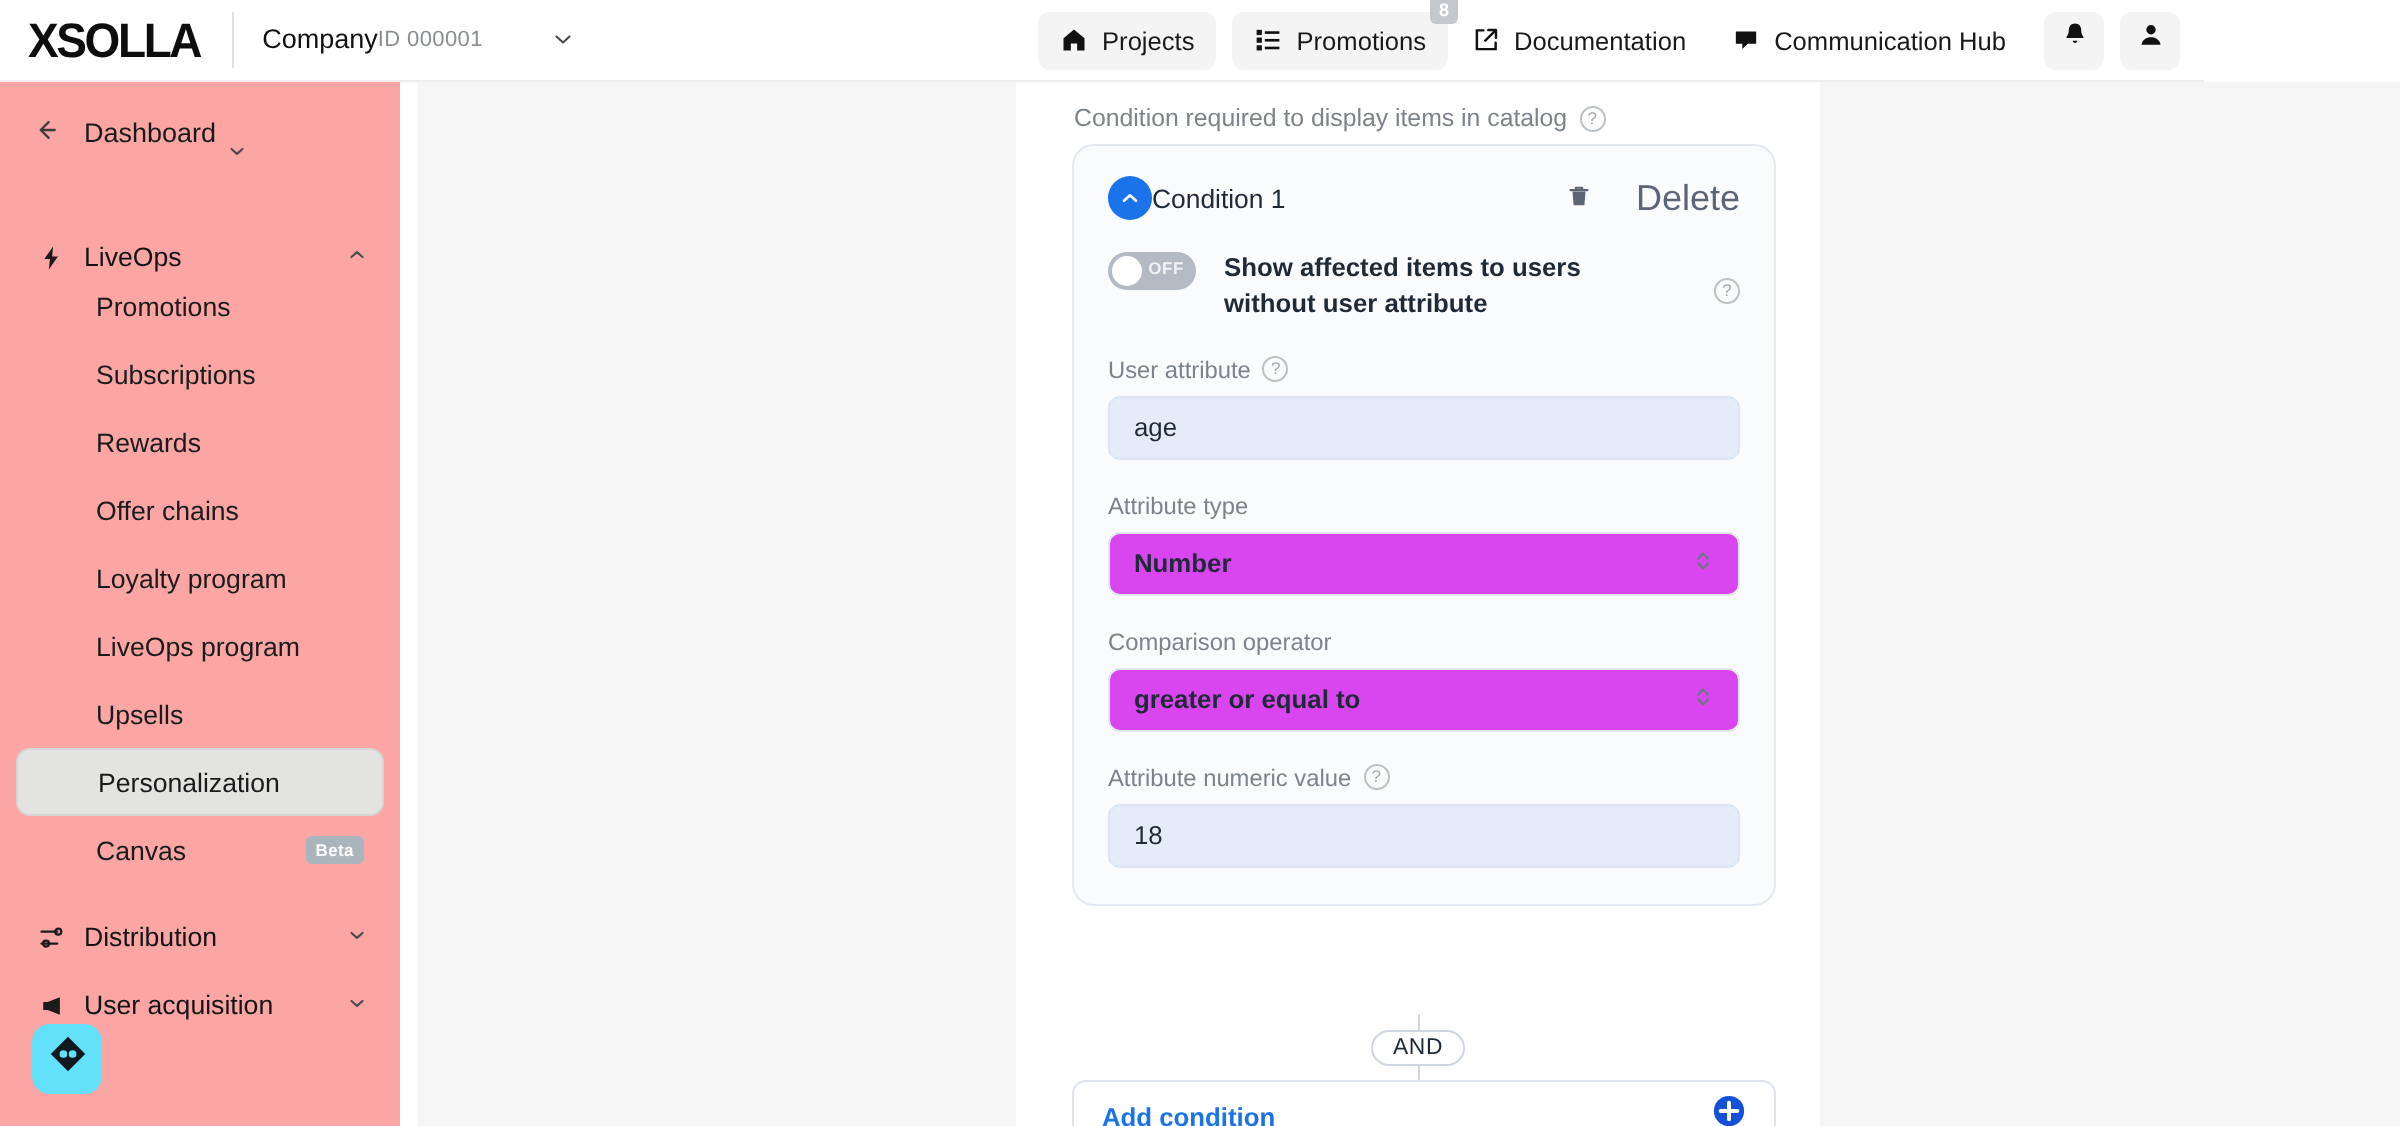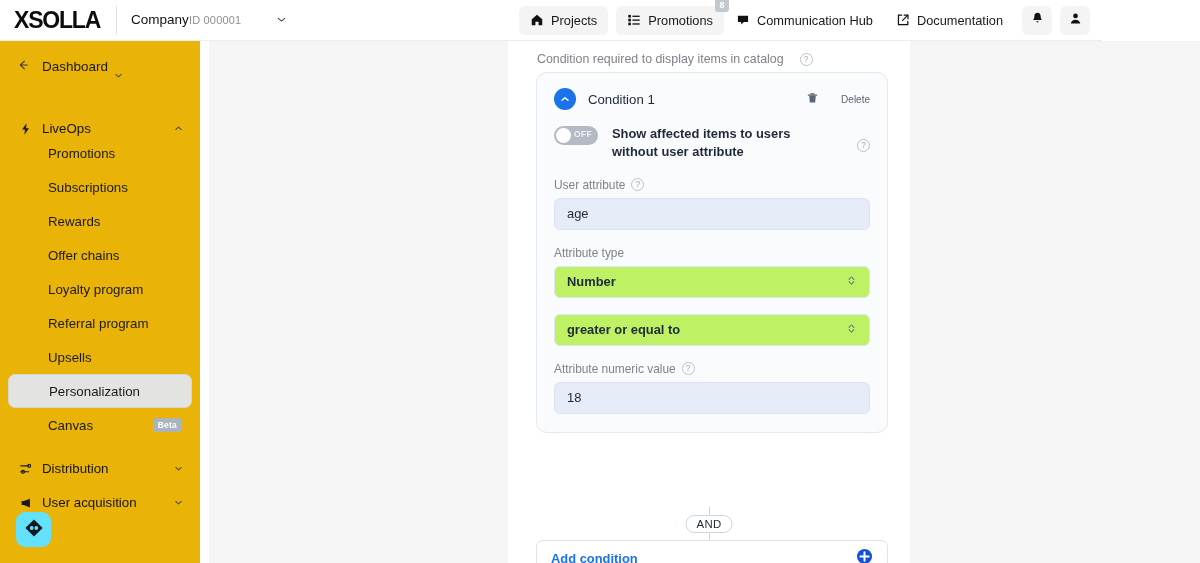--- a/index.html
+++ b/index.html
@@ -54,21 +54,21 @@
   }
   .iconbtn {
     width: 30px; height: 29px; border-radius:6px; background:#f4f4f5;
     display:flex; align-items:center; justify-content:center;
   }
 
   
   .sidebar {
     position:absolute; top:41px; left:0;
     width: 200px; height: 522px;
-    background:#eab308;
+    background:#fca5a5;
     overflow: hidden;
     z-index: 20;
   }
   .sb-back {
     display:flex; align-items:center; gap:12px;
     padding: 17px 0 0 16px; font-size:13.5px; color:#1a1a1a;
   }
   .sb-back .arrow { font-size: 14px; color:#3c3c3c; line-height:1; }
 
   .sb-stub { position:relative; height: 28px; }
@@ -124,21 +124,21 @@
     position:absolute; top:41px; left:508px;
     width: 402px; height: 522px;
     background:#ffffff;
   }
 
   
   .content { position:absolute; top:41px; left:508px; width:402px; height:522px; z-index:5; }
   .sec-title {
     position:absolute; left:29px; top:11px;
     font-size:12.4px; color:#7d838a;
-    display:flex; align-items:center; gap:16px;
+    display:flex; align-items:center; gap:6px;
   }
   .qmark {
     width:13px; height:13px; border-radius:50%;
     border:1px solid #bcc1c7; color:#a4aab1;
     font-size:8.5px; display:inline-flex; align-items:center; justify-content:center;
     line-height:1; flex: none;
   }
 
   .cond-card {
     position:absolute; left:28px; top:31px;
@@ -146,24 +146,24 @@
     background:#fafbfd;
     border:1px solid #e4e8ef;
     border-radius: 11px;
     padding: 14px 17px 18px 17px;
   }
   .cond-head { display:flex; align-items:center; height:24px; }
   .circbtn {
     width:22px; height:22px; border-radius:50%;
     background:#1a73e8; display:flex; align-items:center; justify-content:center;
   }
-  .cond-title { margin-left:12px; font-size:13.2px; color:#1f2a37; }
+  .cond-title { font-size:13.2px; color:#1f2a37; }
   .del {
     margin-left:auto; display:flex; align-items:center; gap:22px;
-    font-size:10px; color:#5b6573;
+    font-size:18px; color:#5b6573;
   }
 
   .toggle-row { display:flex; align-items:flex-start; margin-top:14px;justify-content:center; }
   .switch {
     width:44px; height:19px; border-radius:10px; background:#b3bac4;
     position:relative; flex:none; margin-top:1px;
   }
   .switch .knob {
     position:absolute; left:2px; top:2px; width:15px; height:15px;
     border-radius:50%; background:#fff;
@@ -183,21 +183,21 @@
     font-size:11.9px; color:#7d838a; display:flex; align-items:center; gap:6px;
     margin-bottom:6px;
   }
   .inp {
     height:32px; border-radius:6px;
     display:flex; align-items:center; padding: 0 12px;
     font-size:12.9px; color:#1f2a37;
   }
   .inp.filled { background:#e5ecf8; border:1px solid #dbe4f3; }
   .inp.select {
-    background:#bef264; border:1px solid #dfe4ec; font-weight:700;
+    background:#d946ef; border:1px solid #dfe4ec; font-weight:700;
   }
   .inp.select .caret { margin-left:auto; color:#6b7684; font-size:10px; line-height:1;}
 
   .connector {
     position:absolute; left:0; right:0; top:466px; height:36px;
   }
   .conn-line {
     position:absolute; left:50%; top:0; width:1px; height:36px; background:#cfd6e0;
   }
   .and-pill {
@@ -257,35 +257,35 @@
             <rect x="6.2" y="11.8" width="8.3" height="1.5" fill="#111"></rect>
         </svg>
       </span>
       <span>Promotions</span>
       <span class="badge">8</span>
     </div>
 
     <div class="navbtn plain">
       <span class="ico">
         <svg width="14" height="14" viewBox="0 0 16 16">
-            <path d="M2.2 3.1h11.6v7.1H9.1l-3.2 3v-3H2.2z" fill="#111"></path>
-          </svg>
-      </span>
-      <span>Communication Hub</span>
+          <path d="M6.5 2.5H2.8v10.7h10.7V9.6" fill="none" stroke="#111" stroke-width="1.4" stroke-linecap="round"></path>
+          <path d="M9.3 2.3h4.4v4.4" fill="none" stroke="#111" stroke-width="1.4" stroke-linecap="round" stroke-linejoin="round"></path>
+          <path d="M13.3 2.7L7.6 8.4" stroke="#111" stroke-width="1.4" stroke-linecap="round"></path>
+        </svg>
+      </span>
+      <span>Documentation</span>
     </div>
 
     <div class="navbtn plain">
       <span class="ico">
         <svg width="14" height="14" viewBox="0 0 16 16">
-          <path d="M6.5 2.5H2.8v10.7h10.7V9.6" fill="none" stroke="#111" stroke-width="1.4" stroke-linecap="round"></path>
-          <path d="M9.3 2.3h4.4v4.4" fill="none" stroke="#111" stroke-width="1.4" stroke-linecap="round" stroke-linejoin="round"></path>
-          <path d="M13.3 2.7L7.6 8.4" stroke="#111" stroke-width="1.4" stroke-linecap="round"></path>
-        </svg>
-      </span>
-      <span>Documentation</span>
+            <path d="M2.2 3.1h11.6v7.1H9.1l-3.2 3v-3H2.2z" fill="#111"></path>
+          </svg>
+      </span>
+      <span>Communication Hub</span>
     </div>
 
     <div class="iconbtn">
       <span>
         <svg width="15" height="15" viewBox="0 0 16 16">
           <path d="M8 1.8c-2.1 0-3.3 1.5-3.3 3.4 0 2.6-1 3.4-1.3 3.9 0 .3.1.5.4.5h8.4c.3 0 .4-.2.4-.5-.3-.5-1.3-1.3-1.3-3.9 0-1.9-1.2-3.4-3.3-3.4z" fill="#111"></path>
           <path d="M6.8 11c0 .7.5 1.2 1.2 1.2s1.2-.5 1.2-1.2z" fill="#111"></path>
         </svg>
       </span>
     </div>
@@ -347,21 +347,21 @@
   <div class="sb-item">
     <span>Rewards</span>
   </div>
   <div class="sb-item">
     <span>Offer chains</span>
   </div>
   <div class="sb-item">
     <span>Loyalty program</span>
   </div>
   <div class="sb-item">
-    <span>Referral program</span>
+    <span>LiveOps program</span>
   </div>
   <div class="sb-item">
     <span>Upsells</span>
   </div>
   <div class="sb-item active">
     <span>Personalization</span>
   </div>
   <div class="sb-item">
     <span>Canvas</span>
     <span class="beta">Beta</span>
@@ -473,20 +473,23 @@
         <span class="caret">
           <svg width="11" height="13" viewBox="0 0 12 16">
             <path d="M3 6.6L6 3.4l3 3.2" fill="none" stroke="#6b7684" stroke-width="1.3" stroke-linecap="round" stroke-linejoin="round"></path>
             <path d="M3 9.4l3 3.2 3-3.2" fill="none" stroke="#6b7684" stroke-width="1.3" stroke-linecap="round" stroke-linejoin="round"></path>
           </svg>
         </span>
       </div>
     </div>
 
     <div class="field">
+      <div class="field-lbl">
+        <span>Comparison operator</span>
+      </div>
       <div class="inp select">
         <span>greater or equal to</span>
         <span class="caret">
           <svg width="11" height="13" viewBox="0 0 12 16">
             <path d="M3 6.6L6 3.4l3 3.2" fill="none" stroke="#6b7684" stroke-width="1.3" stroke-linecap="round" stroke-linejoin="round"></path>
             <path d="M3 9.4l3 3.2 3-3.2" fill="none" stroke="#6b7684" stroke-width="1.3" stroke-linecap="round" stroke-linejoin="round"></path>
           </svg>
         </span>
       </div>
     </div>

